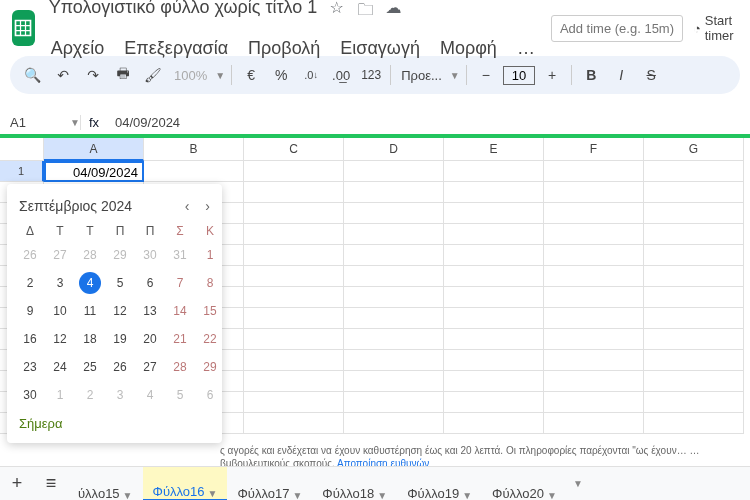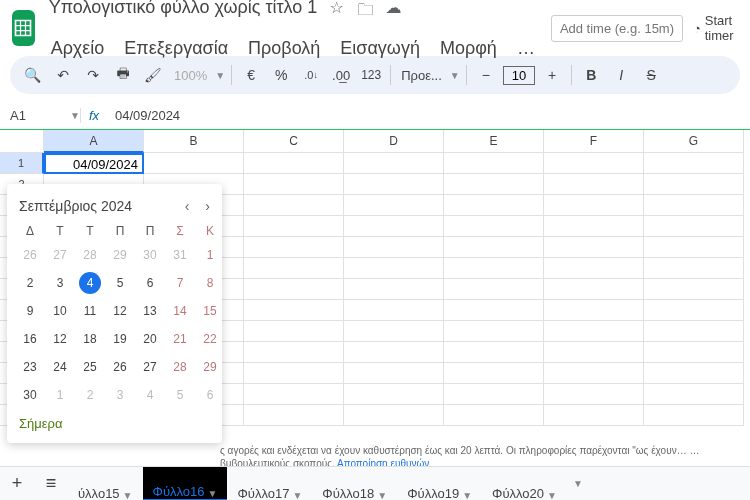--- a/index.html
+++ b/index.html
@@ -14,23 +14,23 @@
 .menu-row{display:flex;gap:8px;font-size:18px;color:#444;margin-top:16px}
 .menu-item{padding:2px 6px;cursor:pointer}
 .time-input{border:1px solid #ccc;border-radius:3px;padding:5px 8px;font-size:13px;width:132px;color:#888}
 .timer-btn{display:flex;align-items:center;gap:4px;font-size:13px;color:#444;cursor:pointer}
 .toolbar{display:flex;align-items:center;gap:4px;padding:4px 10px;background:#edf2fa;border-radius:20px;margin:0 10px;height:38px}
 .tb-btn{min-width:26px;height:26px;display:flex;align-items:center;justify-content:center;color:#444;cursor:pointer;font-size:14px;border-radius:4px}
 .tb-sep{width:1px;height:20px;background:#ccc;margin:0 2px}
 .tb-text{font-size:13px;color:#444;padding:0 4px}
 .font-size-grp{display:flex;align-items:center;gap:4px}
 .fs-box{border:1px solid #666;padding:1px 8px;font-size:13px}
-.cell-ref-bar{display:flex;align-items:center;height:28px;border-bottom:1px solid #22c55e;margin-top:8px;font-size:13px}
+.cell-ref-bar{display:flex;align-items:center;height:28px;border-bottom:4px solid #22c55e;margin-top:16px;font-size:13px}
 .cell-ref{width:70px;padding:0 10px;color:#444}
-.fx{font-style:italic;color:#0369a1;padding:0 8px;border-left:1px solid #e0e0e0}
+.fx{color:#0f172a;padding:0 8px;border-left:1px solid #e0e0e0}
 .formula-val{padding:0 8px;color:#444}
 .grid-area{position:relative;overflow:hidden}
 .col-headers{display:flex;height:23px;background:#fff}
 .row-hdr-space{width:44px;border-right:1px solid #e0e0e0;border-bottom:1px solid #e0e0e0;background:#fff}
 .col-hdr{width:100px;text-align:center;font-size:12px;color:#444;border-right:1px solid #e0e0e0;border-bottom:1px solid #e0e0e0;line-height:23px}
 .col-hdr.sel{background:#d3e3fd;border-bottom:2px solid #1a73e8}
 .grid-row{display:flex;height:21px}
 .row-hdr{width:44px;text-align:center;font-size:11px;color:#444;border-right:1px solid #e0e0e0;border-bottom:1px solid #e0e0e0;line-height:21px;background:#fff}
 .row-hdr.sel{background:#d3e3fd;border-right:2px solid #1a73e8}
 .cell{width:100px;border-right:1px solid #e0e0e0;border-bottom:1px solid #e0e0e0;font-size:13px;padding:0 4px;text-align:right;line-height:20px}
@@ -46,21 +46,21 @@
 .dp-day{color:#444;padding:3px 0;cursor:pointer;border-radius:50%;width:22px;height:22px;line-height:16px;margin:auto}
 .dp-day.other{color:#bbb}
 .dp-day.wknd{color:#b77}
 .dp-day.today{background:#1a73e8;color:#fff}
 .dp-today-link{color:#4d7c0f;font-size:13px;padding:10px 0 4px;cursor:pointer}
 .disclaimer{position:absolute;bottom:30px;left:220px;right:14px;font-size:10px;color:#666;line-height:1.3}
 .disclaimer a{color:#1a73e8;text-decoration:none}
 .sheet-tabs{position:absolute;bottom:0;left:0;right:0;height:34px;display:flex;align-items:center;border-top:1px solid #e0e0e0;background:#f8f9fa}
 .st-btn{width:34px;height:34px;display:flex;align-items:center;justify-content:center;color:#444;cursor:pointer;font-size:18px}
 .st-tab{display:flex;align-items:flex-end;gap:3px;padding:0 10px;height:34px;font-size:13px;color:#444;cursor:pointer}
-.st-tab.active{color:#1a73e8;font-weight:500;background:#000000;position:relative;border-bottom:2px solid #1a73e8}
+.st-tab.active{color:#1a73e8;font-weight:500;background:#fef9c3;position:relative;border-bottom:2px solid #1a73e8}
 .dd{font-size:10px;color:#888}
 </style>
 </head>
 <body>
 
 <div class="header">
   <div class="logo">
       <svg viewBox="0 0 24 24">
         <path d="M3 3h18v18H3z" fill="none" stroke="#fff" stroke-width="2"></path>
         <path d="M3 9h18M3 15h18M9 3v18M15 3v18" stroke="#fff" stroke-width="1.5"></path>

